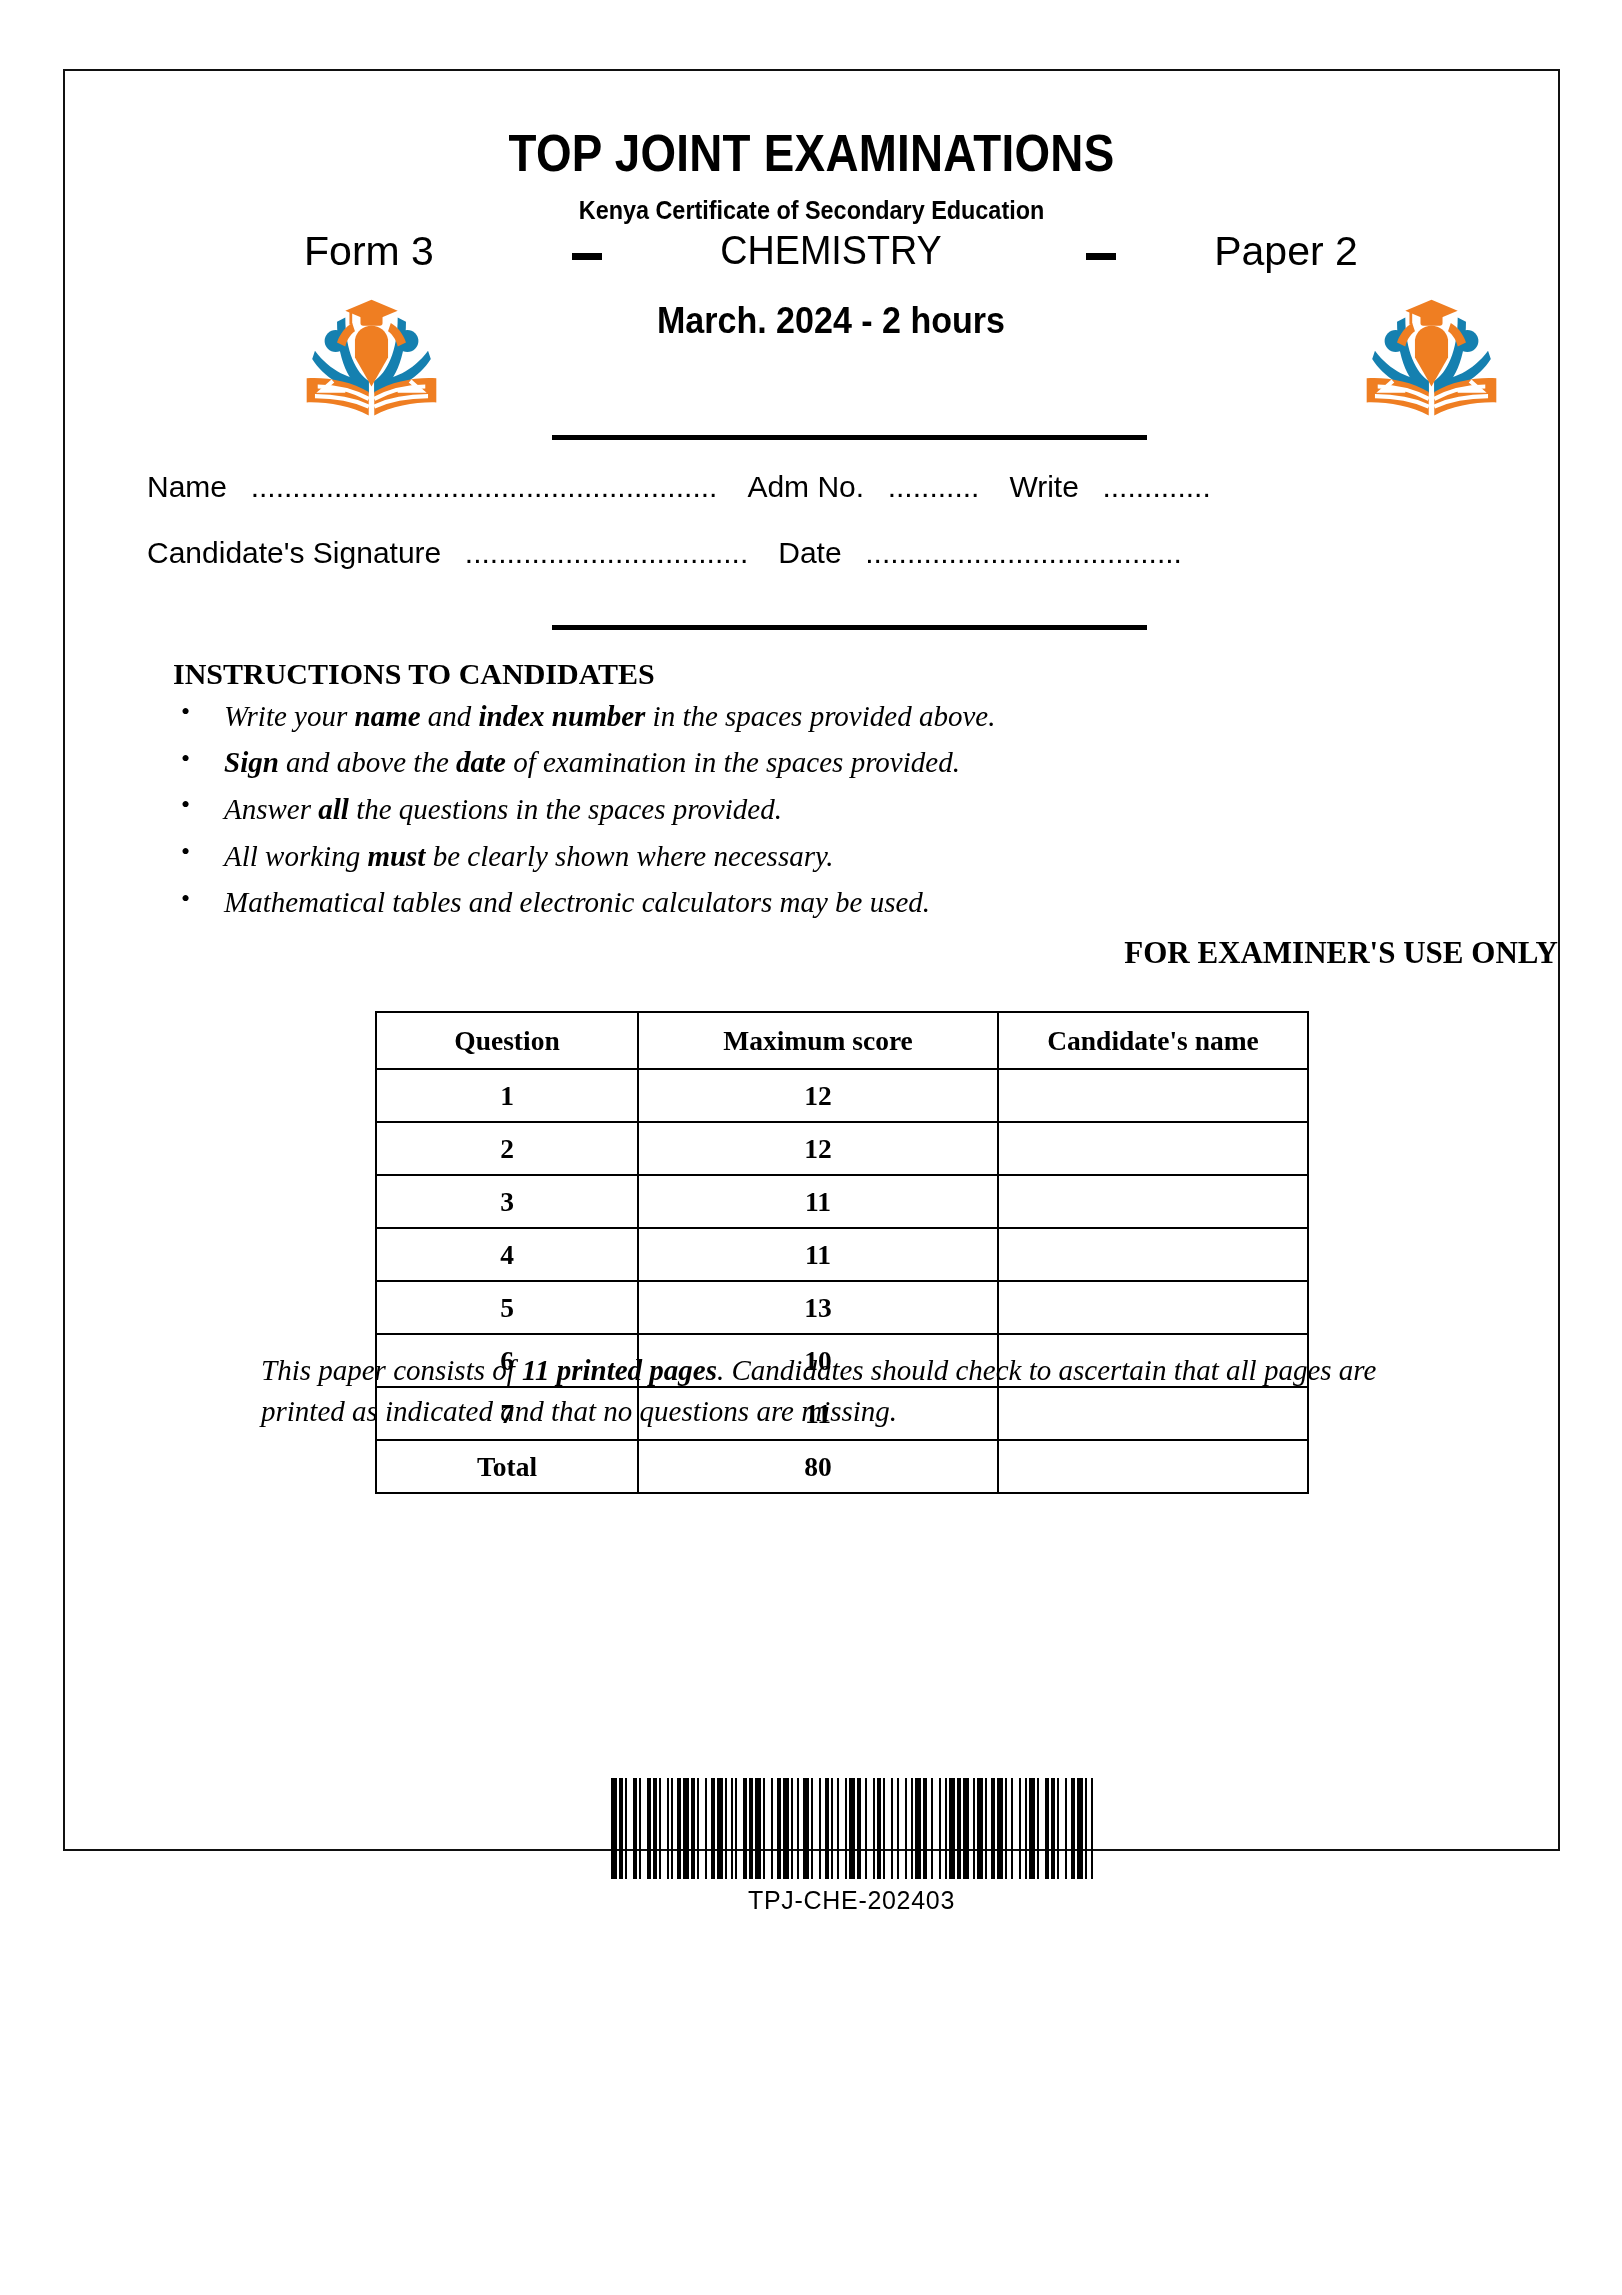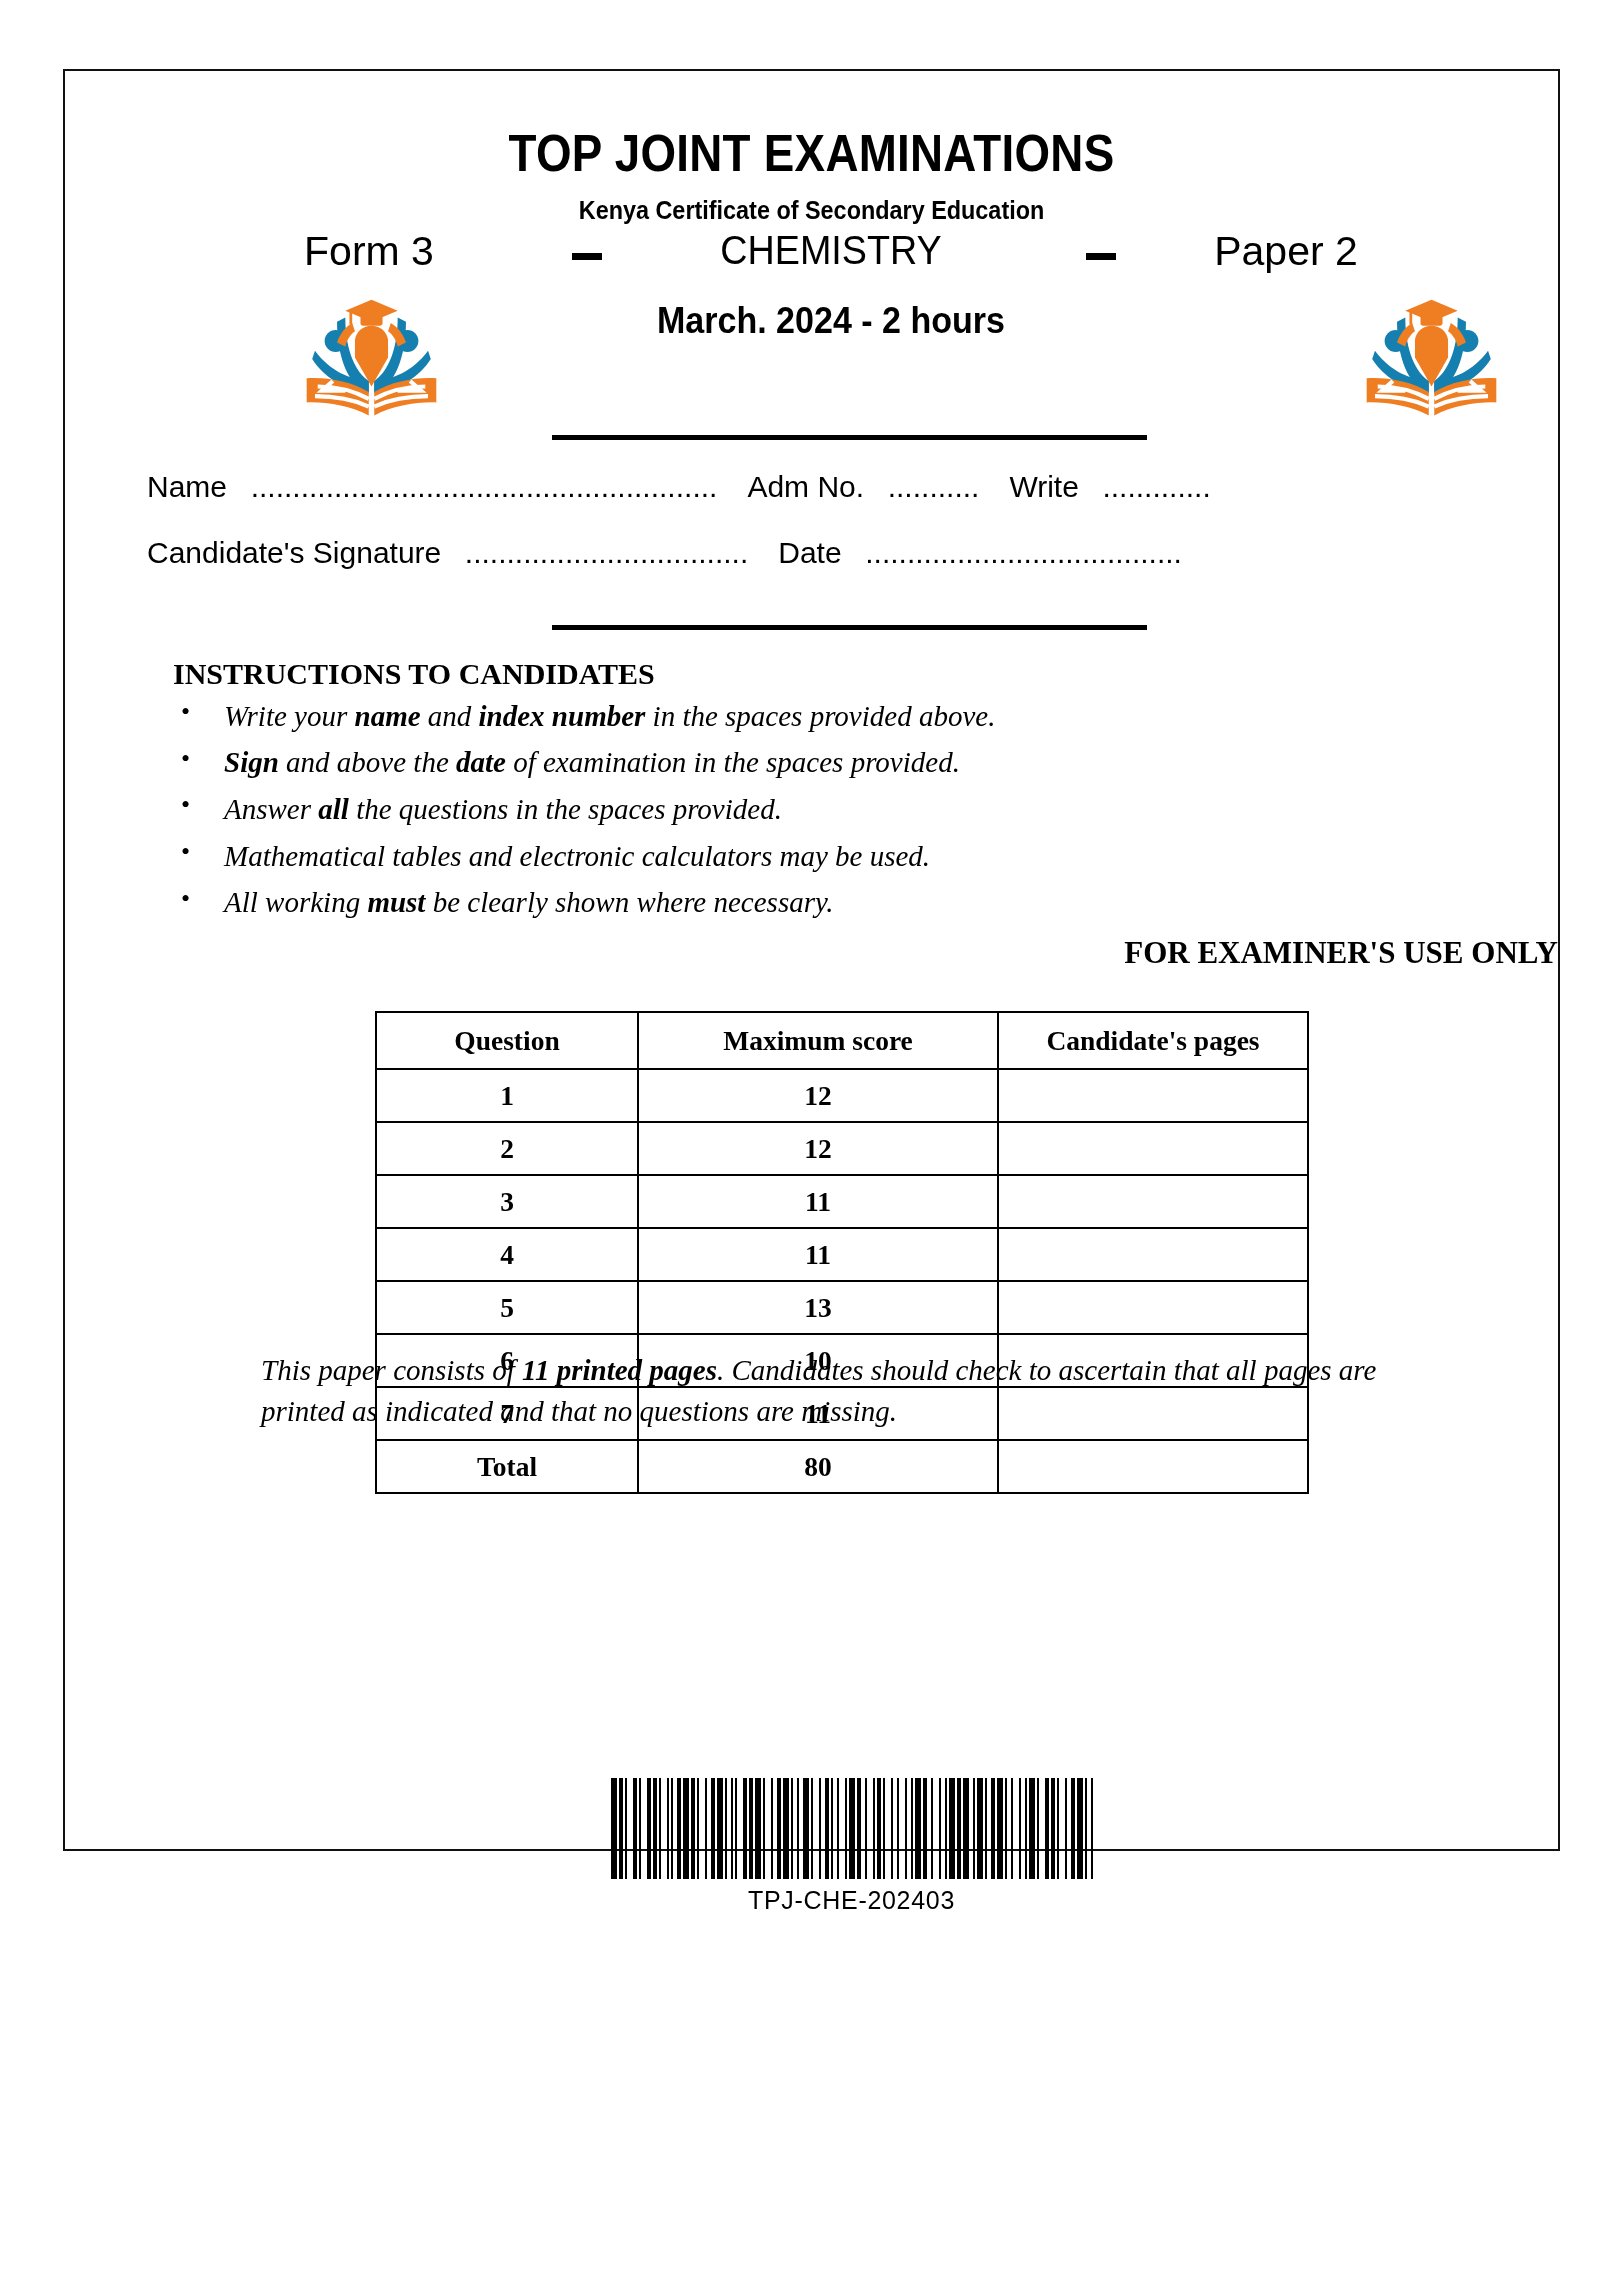--- a/index.html
+++ b/index.html
@@ -374,39 +374,39 @@
 
       <div class="rule rule-bottom"></div>
     </div>
 
     <div class="instructions">
       <div class="instructions-heading">INSTRUCTIONS TO CANDIDATES</div>
       <ul class="instr-list">
         <li class="instr-item"><span>Write your </span><b>name</b><span> and </span><b>index number</b><span> in the spaces provided above.</span></li>
         <li class="instr-item"><b>Sign</b><span> and above the </span><b>date</b><span> of examination in the spaces provided.</span></li>
         <li class="instr-item"><span>Answer </span><b>all</b><span> the questions in the spaces provided.</span></li>
+        <li class="instr-item"><span>All working </span><b>must</b><span> be clearly shown where necessary.</span></li>
         <li class="instr-item"><span>Mathematical tables and electronic calculators may be used.</span></li>
-        <li class="instr-item"><span>All working </span><b>must</b><span> be clearly shown where necessary.</span></li>
       </ul>
     </div>
 
     <div class="examiner-heading">FOR EXAMINER'S USE ONLY</div>
 
     <div class="score-table-wrap">
       <table class="score-table">
         <colgroup>
           <col class="c-question">
             <col class="c-max">
             <col class="c-cand">
         </colgroup>
         <thead>
           <tr>
             <th>Question</th>
             <th>Maximum score</th>
-            <th>Candidate's pages</th>
+            <th>Candidate's name</th>
           </tr>
         </thead>
         <tbody>
           <tr>
             <td>1</td>
             <td>12</td>
             <td></td>
           </tr>
           <tr>
             <td>2</td>

